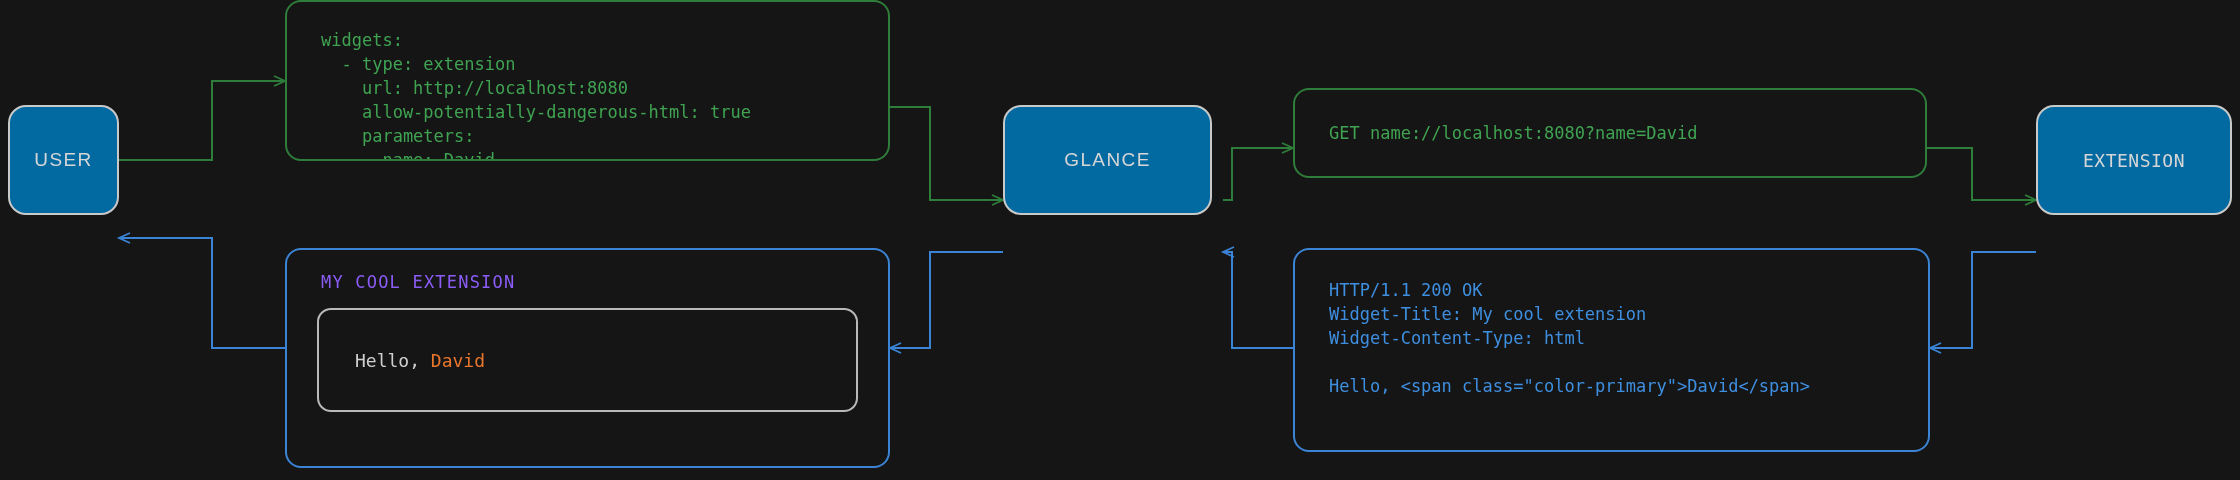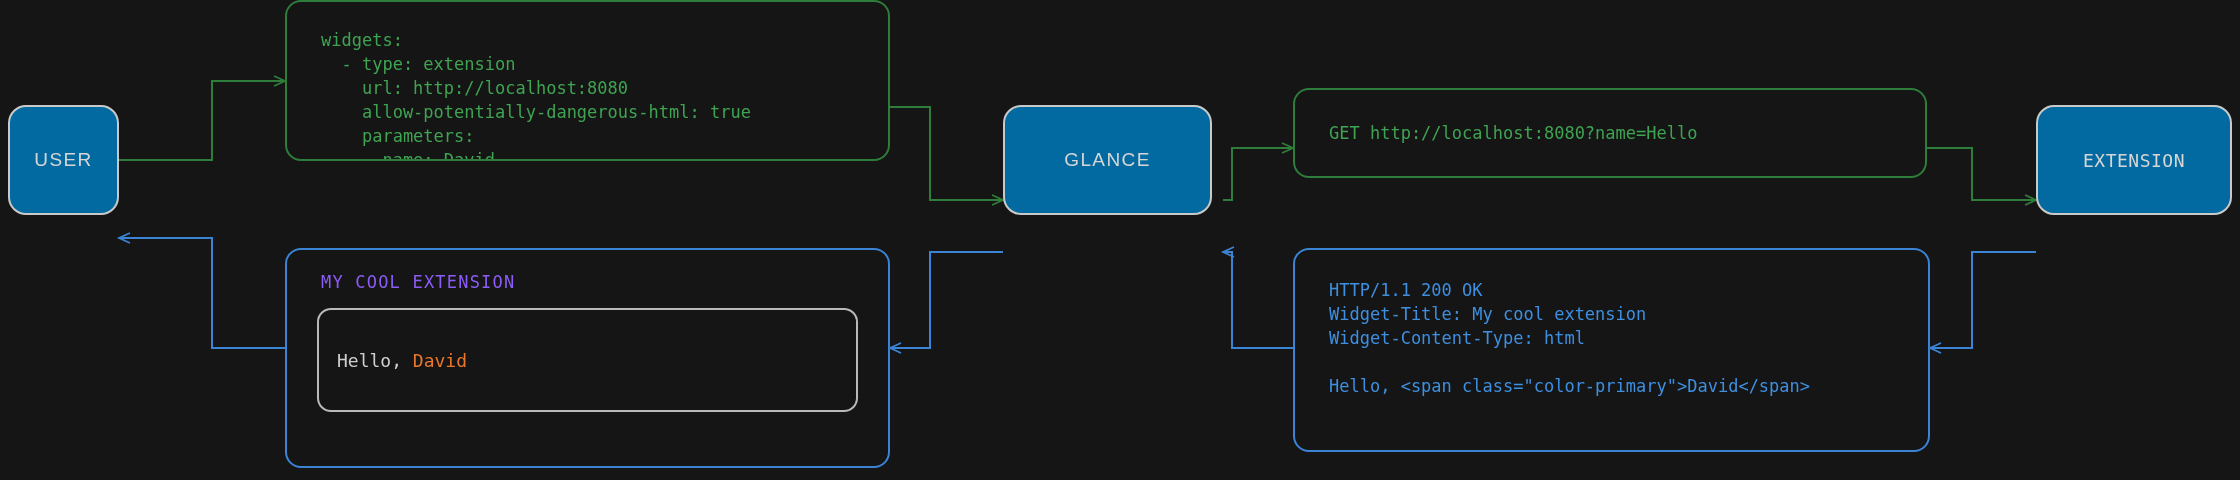--- a/index.html
+++ b/index.html
@@ -86,21 +86,21 @@
     margin: 0 0 16px 4px;
   }
   .widget-card {
     box-sizing: border-box;
     border: 2px solid #b9b9b9;
     border-radius: 14px;
     background: #151515;
     height: 104px;
     display: flex;
     align-items: center;
-    padding: 0 18px;
+    padding: 0 36px;
   }
   .widget-text {
     font-family: "DejaVu Sans Mono", "Liberation Mono", monospace;
     font-size: 18px;
     color: #cfcfcf;
     white-space: pre;
   }
   .accent { color: #e8762c; }
 </style>
 </head>
@@ -154,21 +154,21 @@
       <span class="widget-text"><span>Hello, </span><span class="accent">David</span></span>
     </div>
   </div>
 
   <div class="node" style="left:1003px; top:105px; width:209px; height:110px;">
     <span class="node-label">GLANCE</span>
   </div>
 
   <div class="msgbox green" style="left:1293px; top:88px; width:634px; height:90px; padding:0 34px;">
     <div class="vcenter">
-      <pre class="code green">GET http://localhost:8080?name=Hello</pre>
+      <pre class="code green">GET name://localhost:8080?name=David</pre>
     </div>
   </div>
 
   <div class="msgbox blue" style="left:1293px; top:248px; width:637px; height:204px; padding:28px 34px;">
     <pre class="code blue">HTTP/1.1 200 OK
 Widget-Title: My cool extension
 Widget-Content-Type: html
 
 Hello, &lt;span class="color-primary"&gt;David&lt;/span&gt;</pre>
   </div>

